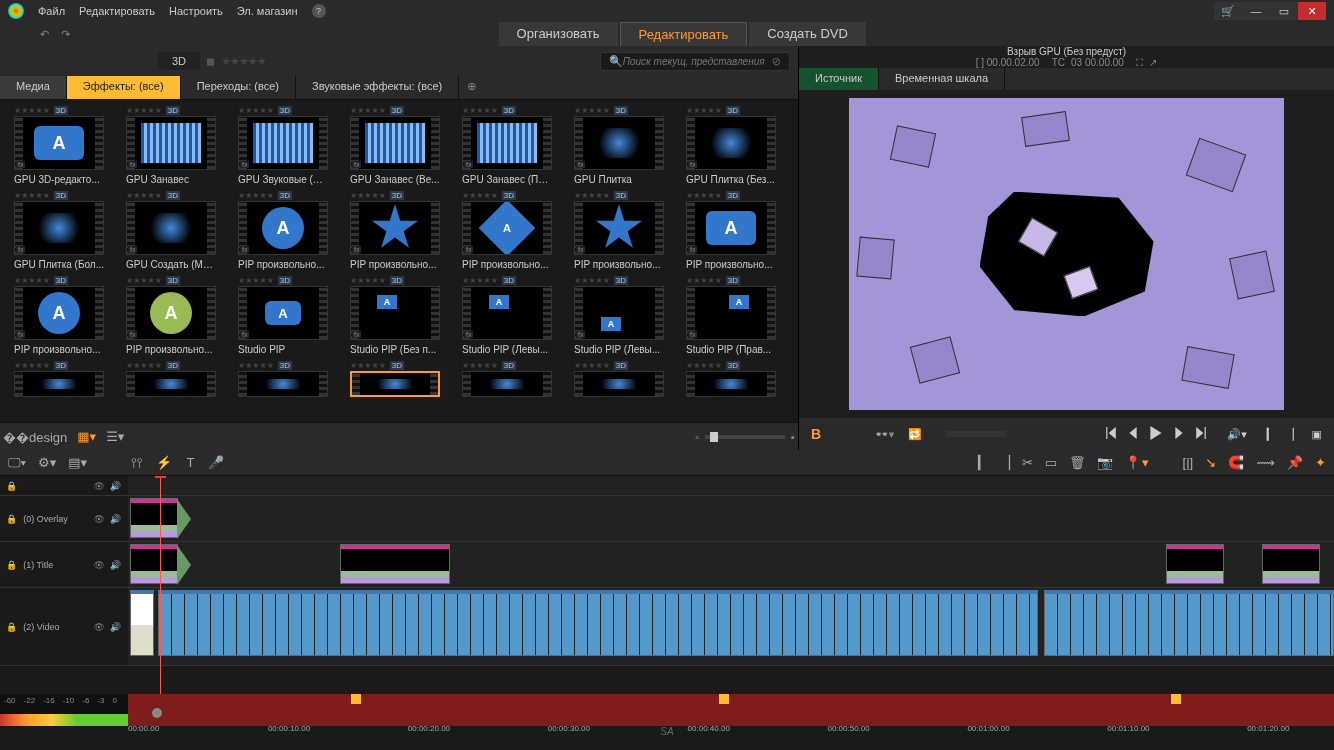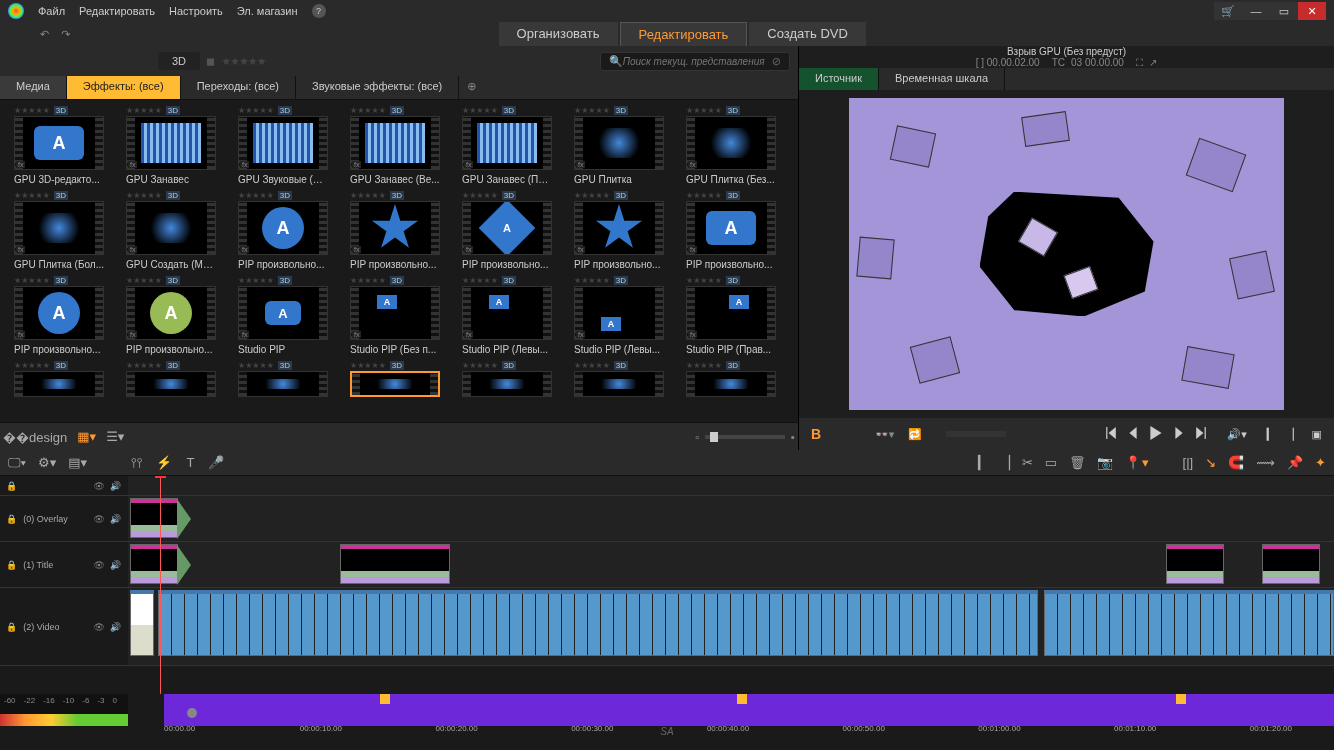--- a/index.html
+++ b/index.html
@@ -133,21 +133,21 @@
 .clip-triangle::after { content: ''; position: absolute; right: -14px; top: 0; width: 0; height: 0; border-left: 14px solid #669966; border-top: 20px solid transparent; border-bottom: 20px solid transparent; }
 .video-clip { background: repeating-linear-gradient(90deg, #5599cc 0, #5599cc 12px, #222 12px, #222 13px); top: 2px; height: 66px; border-top: 4px solid #4477aa; }
 .video-clip.intro { background: linear-gradient(0deg, #ddddcc 50%, #fff 50%); }
 .playhead-line { position: absolute; left: 32px; top: 0; width: 1px; height: 100%; background: #ff5555; z-index: 10; }
 .playhead-line::before { content: ''; position: absolute; top: -6px; left: -5px; width: 11px; height: 8px; background: #ff3333; }
 
 .tl-ruler { height: 32px; background: #1a1a1a; display: flex; }
 .tl-ruler-left { width: 128px; background: #111; position: relative; }
 .db-meter { position: absolute; bottom: 0; left: 0; right: 0; height: 12px; background: linear-gradient(90deg, #cc3333 0%, #ff9933 20%, #ffcc33 40%, #66cc33 60%); }
 .db-labels { position: absolute; top: 2px; left: 4px; font-size: 8px; color: #888; display: flex; gap: 8px; }
-.tl-ruler-right { flex: 1; position: relative; background: #6d28d9; margin-left: 36px; }
+.tl-ruler-right { flex: 1; position: relative; background: #7f1d1d; }
 .tl-markers { position: absolute; top: 0; width: 100%; height: 14px; }
 .tl-marker { position: absolute; width: 10px; height: 10px; background: #ffbb33; }
 .tl-timestamps { position: absolute; bottom: 2px; width: 100%; display: flex; font-size: 8px; color: #aaa; }
 .tl-timestamps span { position: absolute; }
 .tl-scrubber { position: absolute; top: 14px; left: 2%; width: 10px; height: 10px; background: #888; border-radius: 50%; }
 
 .footer-fake { height: 14px; background: #1a1a1a; text-align: center; font-style: italic; color: #666; font-size: 10px; }
 </style>
 </head>
 <body>

